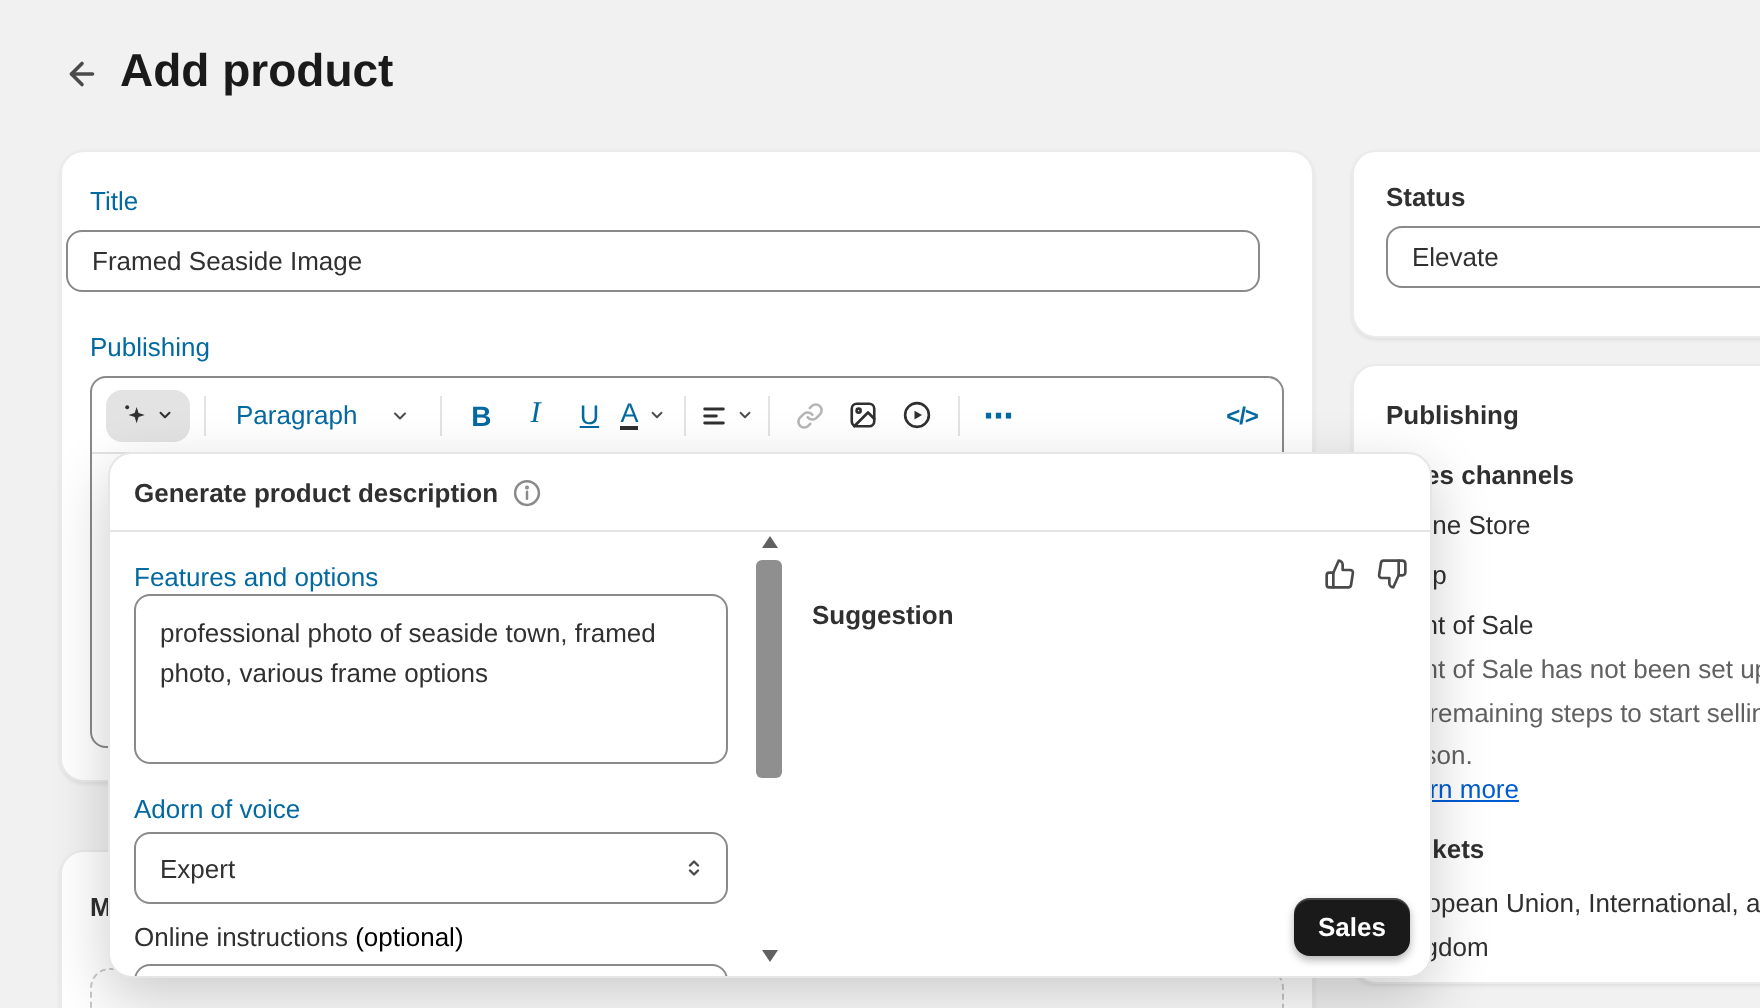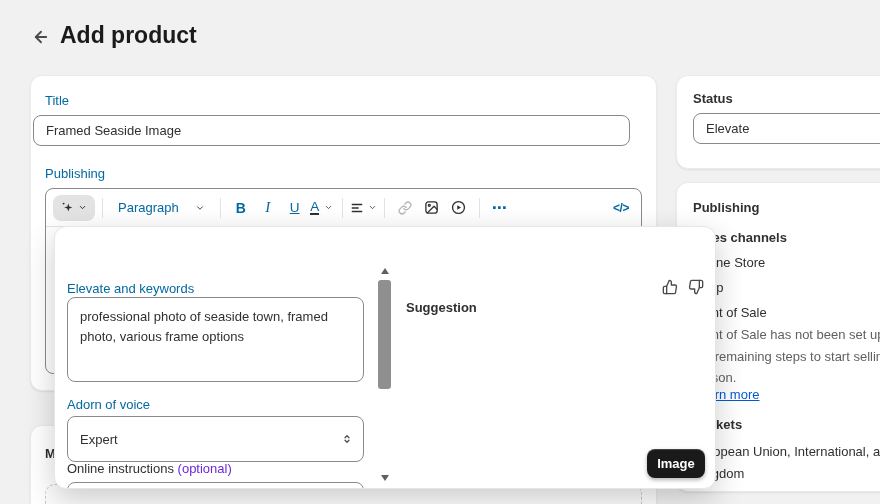--- a/index.html
+++ b/index.html
@@ -164,36 +164,46 @@
     <div class="abs" style="left:16px;top:72px;">Online Store</div>
     <div class="abs" style="left:16px;top:97px;">Shop</div>
     <div class="abs" style="left:16px;top:122px;">Point of Sale</div>
     <div class="abs note" style="left:16px;top:141px;width:252px;">Point of Sale has not been set up. Finish the remaining steps to start selling in person.</div>
     <div class="abs link" style="left:16px;top:204px;">Learn more</div>
     <div class="abs" style="left:16px;top:234px;font-weight:600;">Markets</div>
     <div class="abs" style="left:16px;top:258px;width:252px;line-height:22px;">European Union, International, and United Kingdom</div>
   </div>
 
   <div class="popup">
-
-    <div class="abs label" style="left:12px;top:54px;">Elevate and keywords</div>
+    <div class="popup-header">
+      <span class="subhead">Generate product description</span>
+      <span class="icon">
+        <svg width="15" height="15" viewBox="0 0 24 24" fill="none" stroke="#8a8a8a" stroke-width="2" stroke-linecap="round">
+            <circle cx="12" cy="12" r="9.5"></circle>
+            <line x1="12" y1="11" x2="12" y2="16.5"></line>
+            <circle cx="12" cy="7.5" r="0.6" fill="#8a8a8a"></circle>
+          </svg>
+      </span>
+    </div>
+
+    <div class="abs label" style="left:12px;top:54px;">Features and options</div>
     <textarea class="inputbox" style="left: 12px; top: 70px; width: 297px; height: 85px; padding: 9px 12px; line-height: 20px; resize: none; font-family: inherit; outline: none;">professional photo of seaside town, framed photo, various frame options</textarea>
     <div class="abs label" style="left:12px;top:170px;">Adorn of voice</div>
-    <div class="inputbox selectbox" style="left:12px;top:189px;width:297px;height:46px;">
+    <div class="inputbox selectbox" style="left:12px;top:189px;width:297px;height:36px;">
       <span>Expert</span>
       <span class="icon">
         <svg width="12" height="12" viewBox="0 0 24 24" fill="none" stroke="#4a4a4a" stroke-width="2.4" stroke-linecap="round" stroke-linejoin="round">
             <polyline points="8 9.5 12 5.5 16 9.5"></polyline>
             <polyline points="8 14.5 12 18.5 16 14.5"></polyline>
           </svg>
       </span>
     </div>
     <div class="abs" style="left:12px;top:234px;">
       <span>Online instructions</span>
-      <span style="color:#6d28d9;">(optional)</span>
+      <span style="color:#000000;">(optional)</span>
     </div>
     <div class="inputbox" style="left:12px;top:255px;width:297px;height:40px;"></div>
 
     <div class="abs" style="left:322px;top:40px;width:16px;height:220px;">
       <span class="icon" style="position:absolute;left:3px;top:0;">
         <svg width="10" height="8" viewBox="0 0 10 8">
             <polygon points="5 1 9 7 1 7" fill="#606060"></polygon>
           </svg>
       </span>
       <div style="position:absolute;left:1px;top:13px;width:13px;height:109px;background:#8f8f8f;border-radius:3px;"></div>
@@ -214,16 +224,16 @@
       </span>
     </div>
     <div class="abs tbtn" style="left:628px;top:48px;width:24px;height:24px;">
       <span class="icon">
         <svg width="16" height="16" viewBox="0 0 24 24" fill="none" stroke="#4a4a4a" stroke-width="2" stroke-linecap="round" stroke-linejoin="round">
             <path d="M10 15v4a3 3 0 0 0 3 3l4-9V2H5.72a2 2 0 0 0-2 1.7l-1.38 9a2 2 0 0 0 2 2.3z"></path>
             <path d="M17 2h2.67A2.31 2.31 0 0 1 22 4v7a2.31 2.31 0 0 1-2.33 2H17"></path>
           </svg>
       </span>
     </div>
-    <button class="keep-btn">Image</button>
+    <button class="keep-btn">Sales</button>
   </div>
 
 </div>
 
 </body></html>

